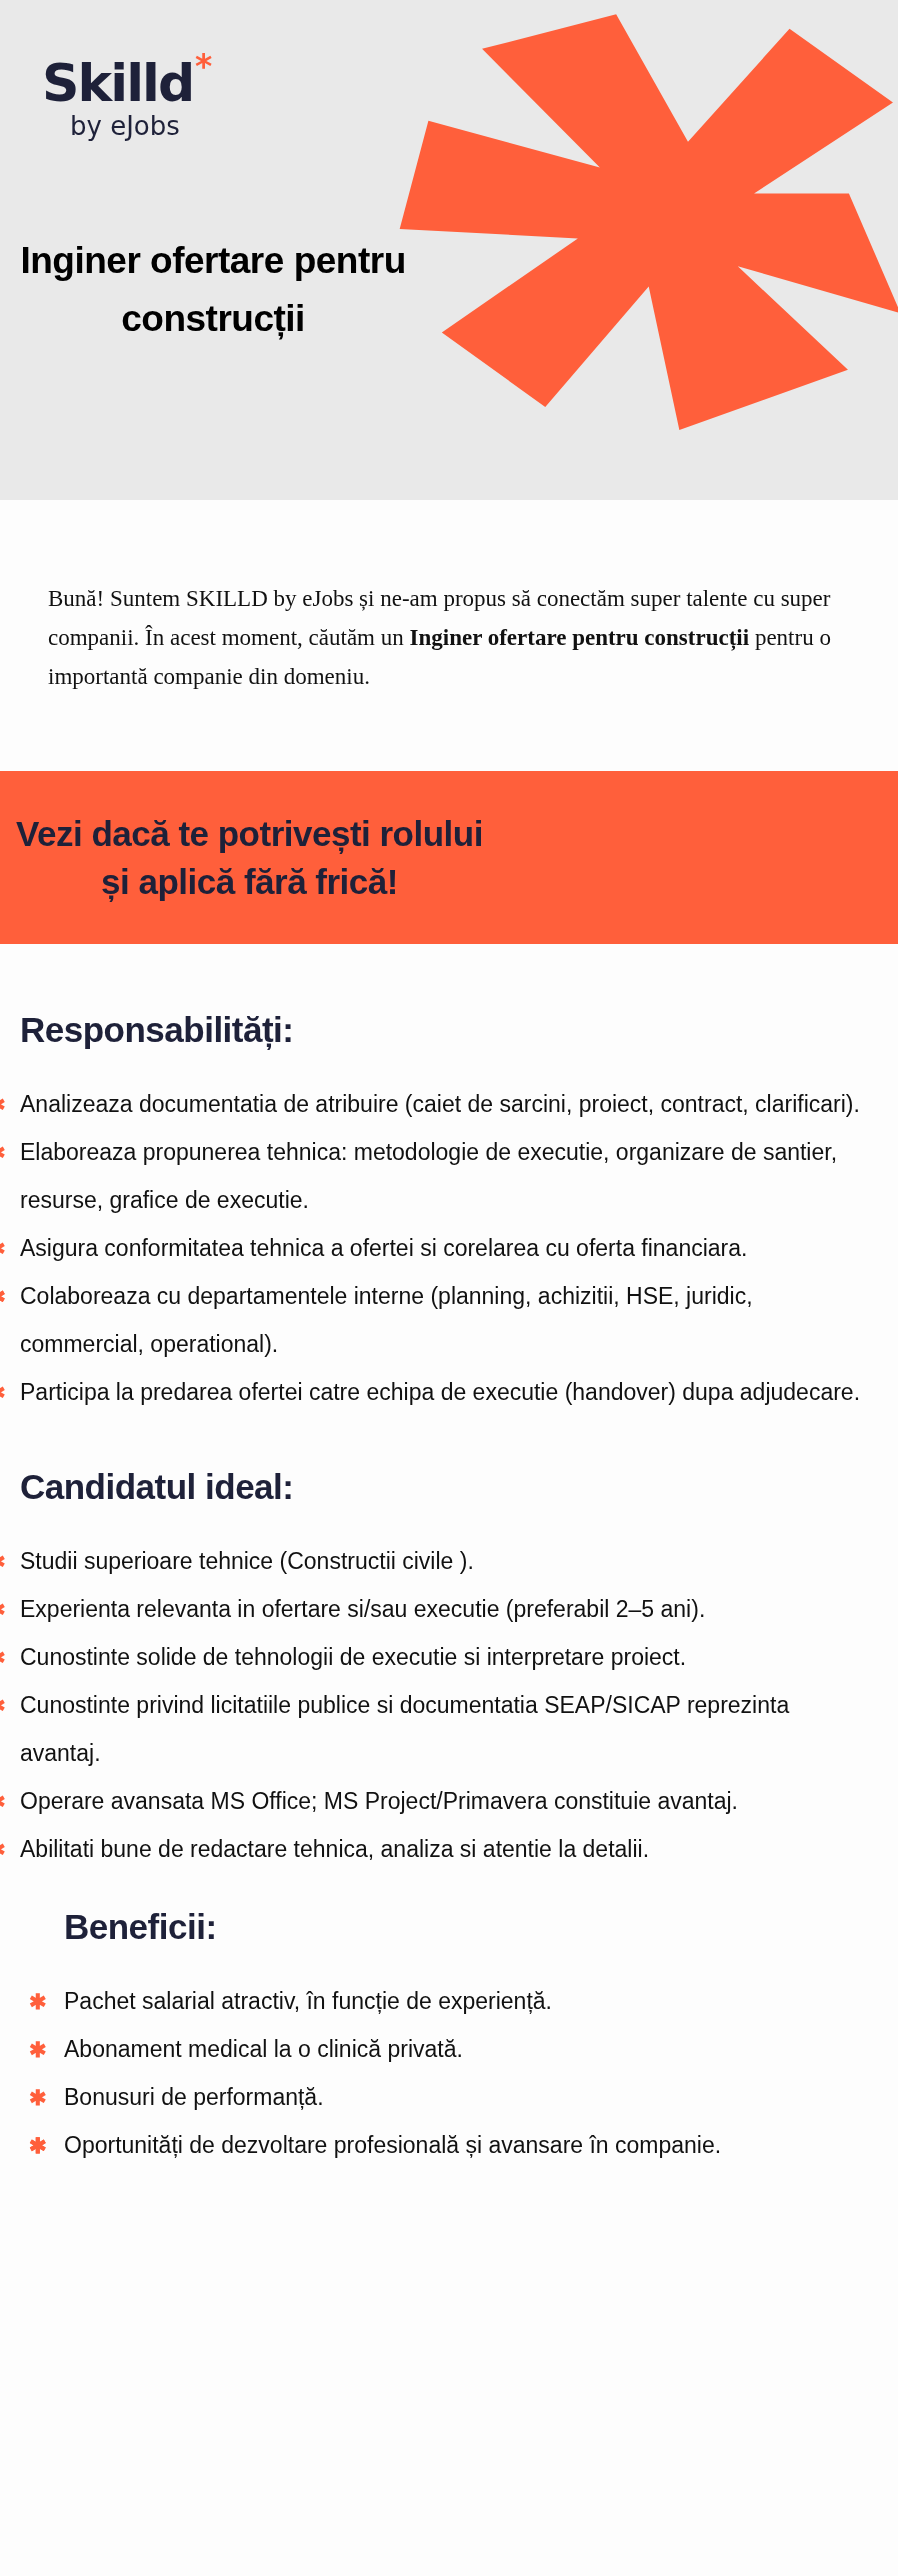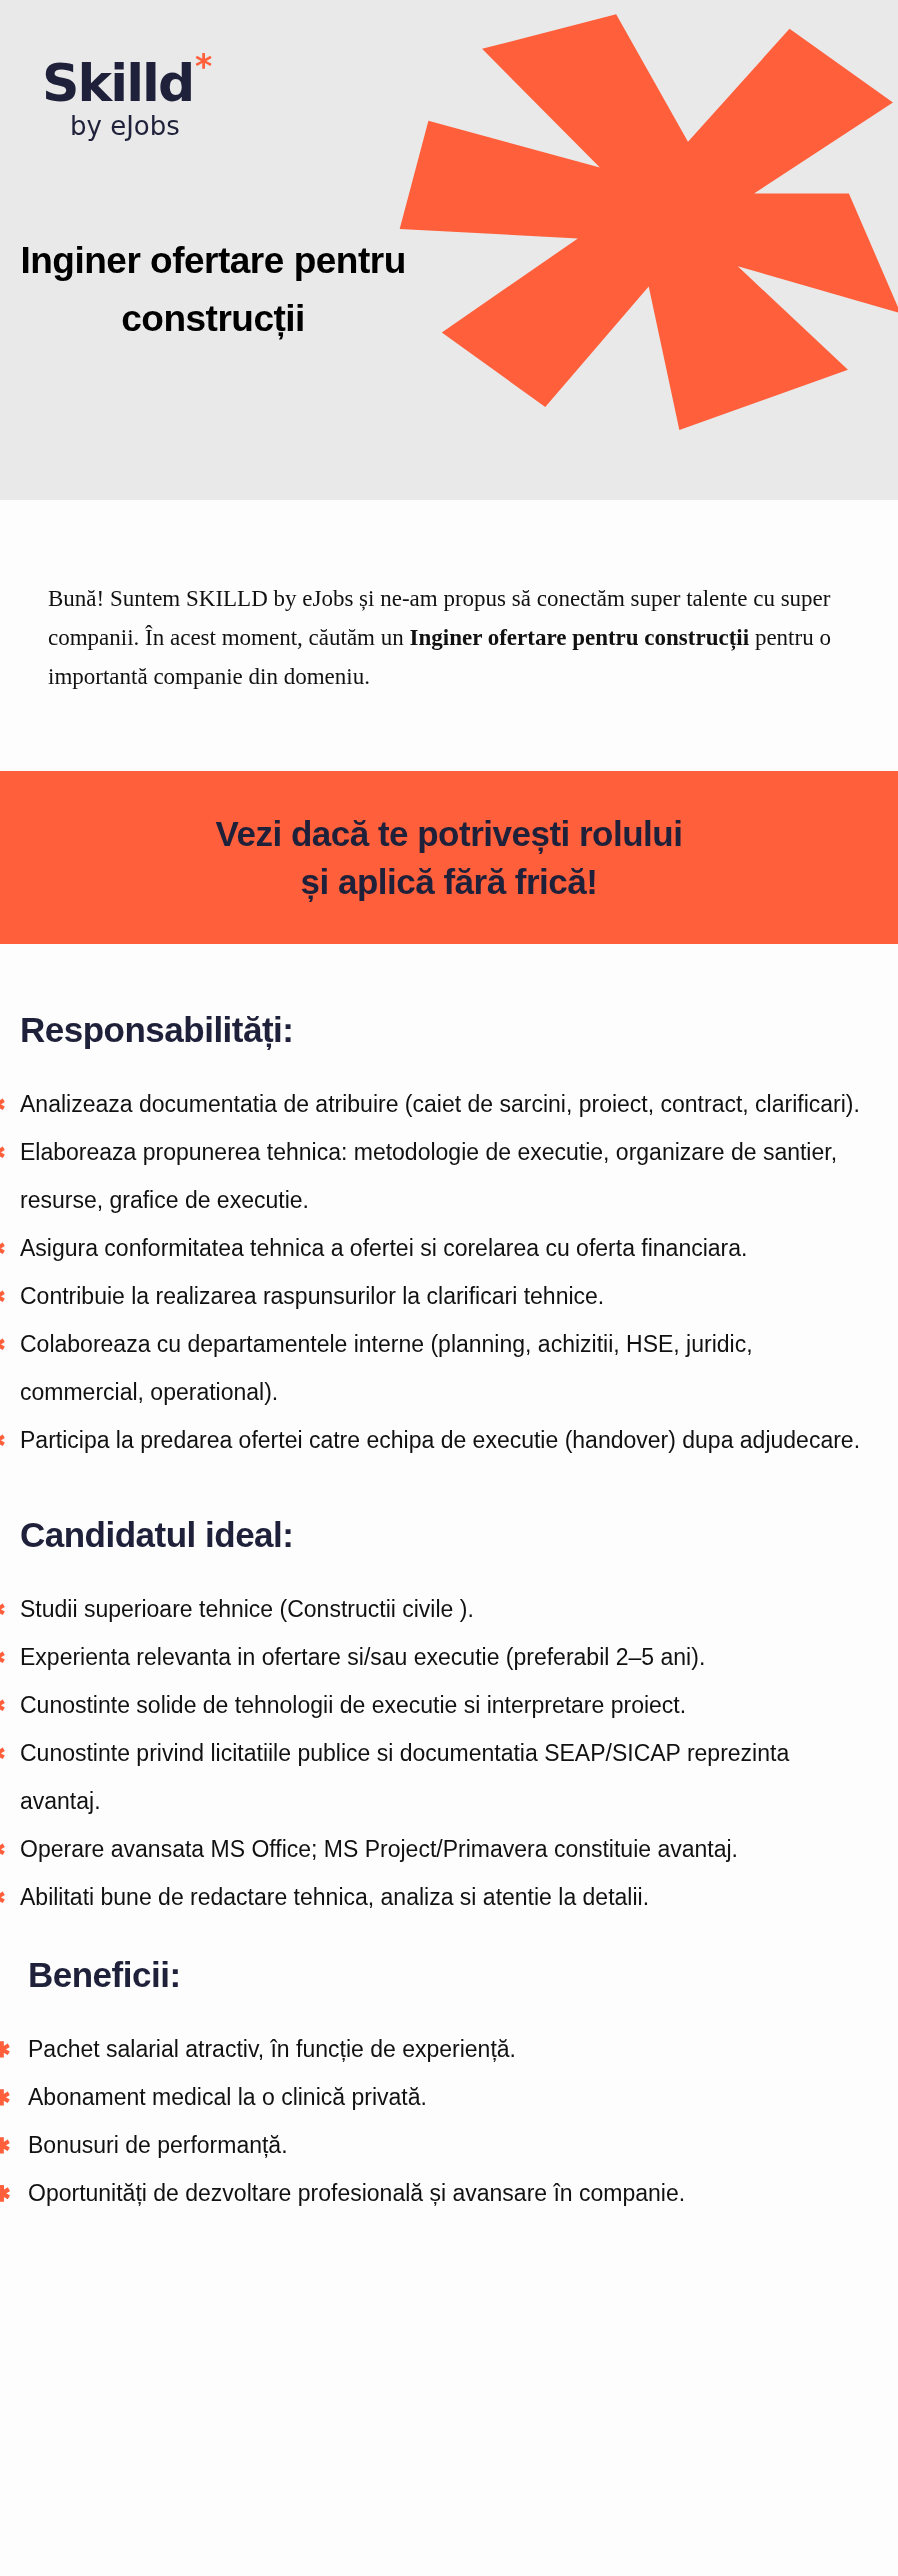--- a/index.html
+++ b/index.html
@@ -31,21 +31,21 @@
     letter-spacing: -0.5px;
   }
 
   .intro {
     padding: 79px 29px 0 48px; height: 271px;
     font-size: 23px; line-height: 39px; color: #111; font-family: Liberation Serif, serif;
   }
   .intro b { font-weight: bold; }
 
   .cta {
-    background: #ff5f3b; height: 173px; display: flex; align-items: center; justify-content: center;
+    background: #ff5f3b; height: 173px; display: flex; align-items: center; justify-content: flex-start;
     text-align: center;
   }
   .cta-text {
     color: #1e2139; font-weight: bold; font-size: 35px; line-height: 48px; width: 499px;
     letter-spacing: -0.5px;
   }
 
   .section { padding-left: 20px; padding-right: 29px; }
   .section-title {
     font-weight: bold; font-size: 35px; color: #1e2139; letter-spacing: -0.5px;
@@ -54,21 +54,21 @@
   .list { list-style: none; margin-top: 29px; }
   .list li {
     position: relative; font-size: 23px; line-height: 48px; color: #111;
   }
   .bullet {
     position: absolute; left: -32px; top: 1px; color: #ff5f3b; font-size: 21px; font-weight: bold;
   }
 
   #sec-resp { margin-top: 65px; }
   #sec-cand { margin-top: 50px; }
-  #sec-ben { margin-top: 33px; padding-left: 28px; }
+  #sec-ben { margin-top: 33px; padding-left: 64px; }
   #sec-ben .bullet { left: -35px; }
   .spacer { height: 192px; }
 </style>
 </head>
 <body>
 
 <div class="hero">
   <svg class="hero-star" viewBox="0 0 937 522">
     <polygon fill="#ff5f3b" points="643,15 718,148 824,30 932,107 787,202 886,202 940,327 770,278 885,386 709,449 677,299 569,425 461,347 603,249 417,239 447,126 626,175 503,51"></polygon>
   </svg>
@@ -89,21 +89,21 @@
 <div class="cta">
   <div class="cta-text">Vezi dacă te potrivești rolului și aplică fără frică!</div>
 </div>
 
 <div class="section" id="sec-resp">
   <h2 class="section-title">Responsabilități:</h2>
   <ul class="list">
     <li><span class="bullet">✱</span><span>Analizeaza documentatia de atribuire (caiet de sarcini, proiect, contract, clarificari).</span></li>
     <li><span class="bullet">✱</span><span>Elaboreaza propunerea tehnica: metodologie de executie, organizare de santier, resurse, grafice de executie.</span></li>
     <li><span class="bullet">✱</span><span>Asigura conformitatea tehnica a ofertei si corelarea cu oferta financiara.</span></li>
-    <li><span class="bullet">✱</span><span>Contribuie la realizarea raspunsurilor la clarificari tehnice.</span></li>
+    <li><span class="bullet">✱</span></li>
     <li><span class="bullet">✱</span><span>Colaboreaza cu departamentele interne (planning, achizitii, HSE, juridic, commercial, operational).</span></li>
     <li><span class="bullet">✱</span><span>Participa la predarea ofertei catre echipa de executie (handover) dupa adjudecare.</span></li>
   </ul>
 </div>
 
 <div class="section" id="sec-cand">
   <h2 class="section-title">Candidatul ideal:</h2>
   <ul class="list">
     <li><span class="bullet">✱</span><span>Studii superioare tehnice (Constructii civile  ).</span></li>
     <li><span class="bullet">✱</span><span>Experienta relevanta in ofertare si/sau executie (preferabil 2–5 ani).</span></li>

